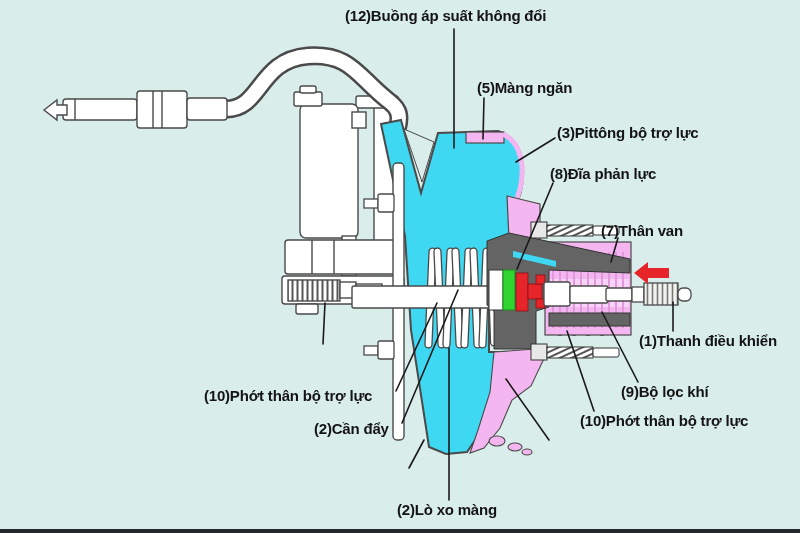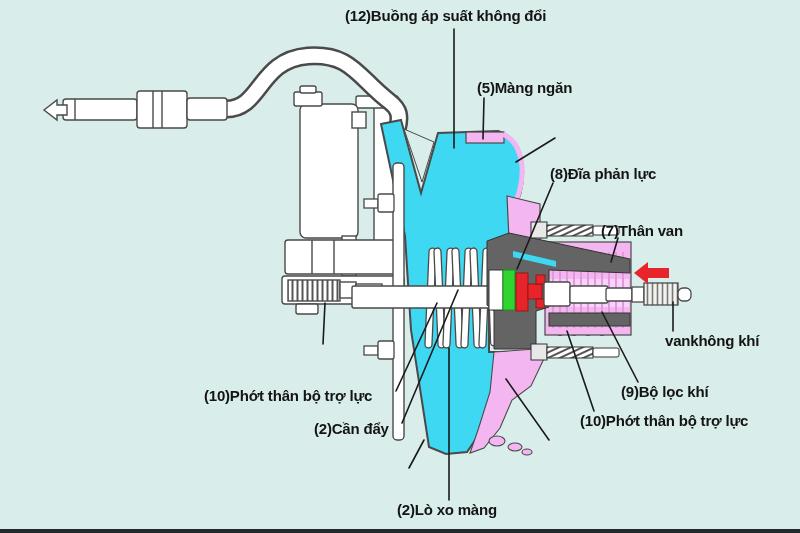--- a/index.html
+++ b/index.html
@@ -187,22 +187,23 @@
     <line x1="323" y1="344" x2="325" y2="303"></line>
     <line x1="396" y1="391" x2="437" y2="303"></line>
     <line x1="402" y1="423" x2="458" y2="290"></line>
     <line x1="409" y1="468" x2="424" y2="440"></line>
     <line x1="449" y1="348" x2="449" y2="500"></line>
   </g>
 </svg>
 
 <div class="lbl" style="left:345px;top:8px">(12)Buồng áp suất không đổi</div>
 <div class="lbl" style="left:477px;top:80px">(5)Màng ngăn</div>
+<div class="lbl" style="left:557px;top:125px">(3)Pittông bộ trợ lực</div>
 <div class="lbl" style="left:550px;top:166px">(8)Đĩa phản lực</div>
 <div class="lbl" style="left:601px;top:223px">(7)Thân van</div>
-<div class="lbl" style="left:639px;top:333px"><span class="l2">vankhông khí</span></div>
+<div class="lbl" style="left:639px;top:333px"><span>(1)Thanh điều khiển</span></div>
 <div class="lbl" style="left:621px;top:384px">(9)Bộ lọc khí</div>
 <div class="lbl" style="left:580px;top:413px">(10)Phớt thân bộ trợ lực</div>
 <div class="lbl" style="left:204px;top:388px">(10)Phớt thân bộ trợ lực</div>
 <div class="lbl" style="left:314px;top:421px">(2)Cần đẩy</div>
 <div class="lbl" style="left:397px;top:502px">(2)Lò xo màng</div>
 
 </div>
 
 </body></html>

